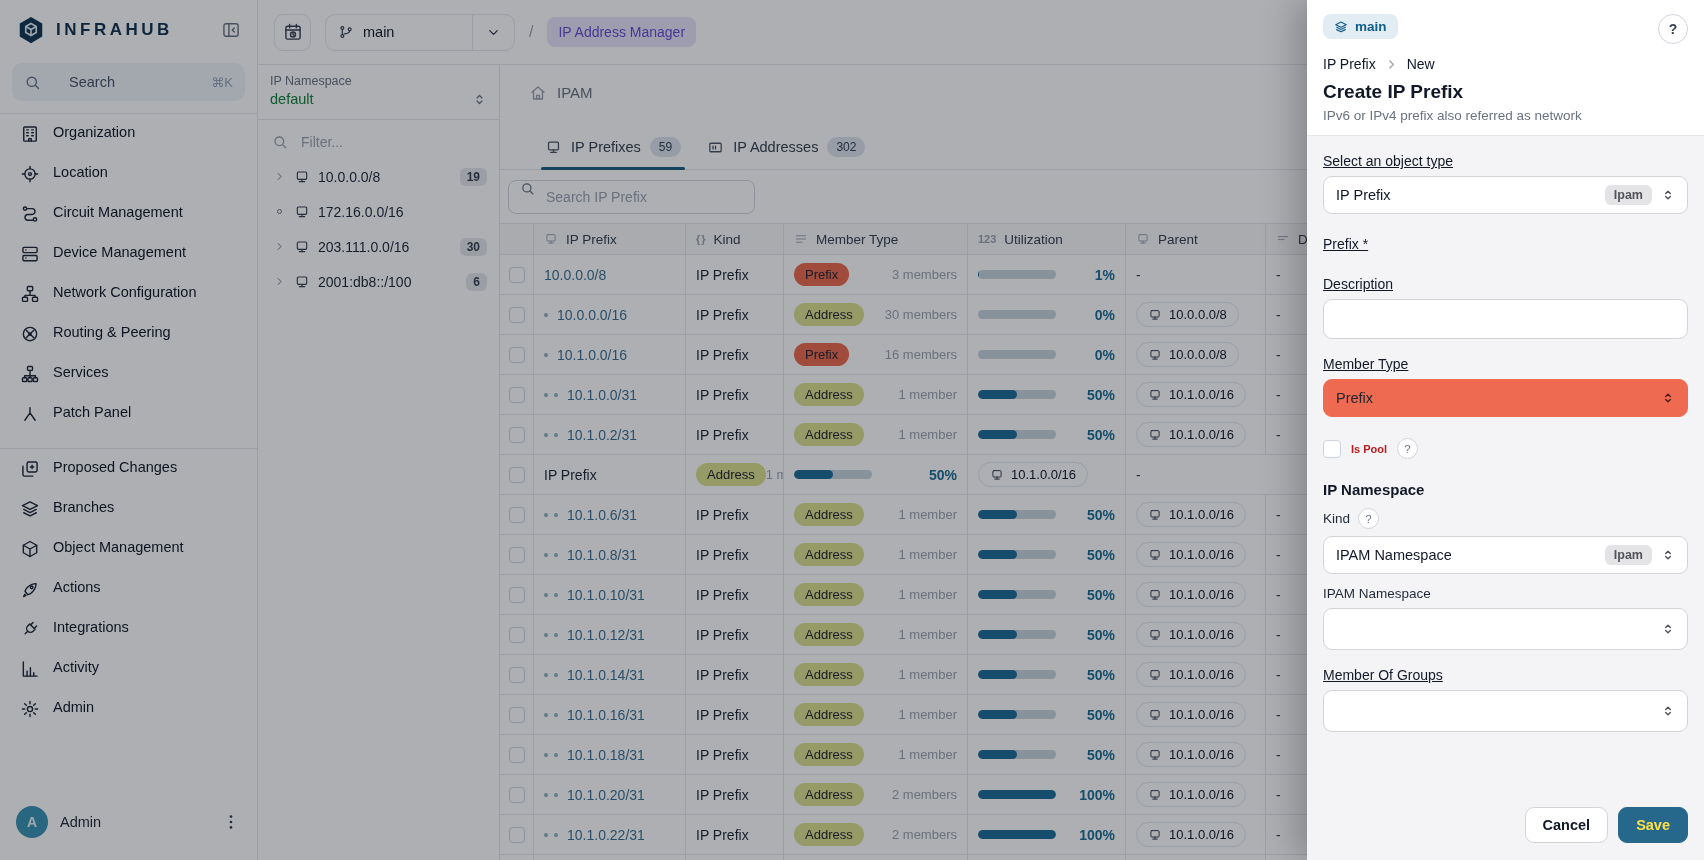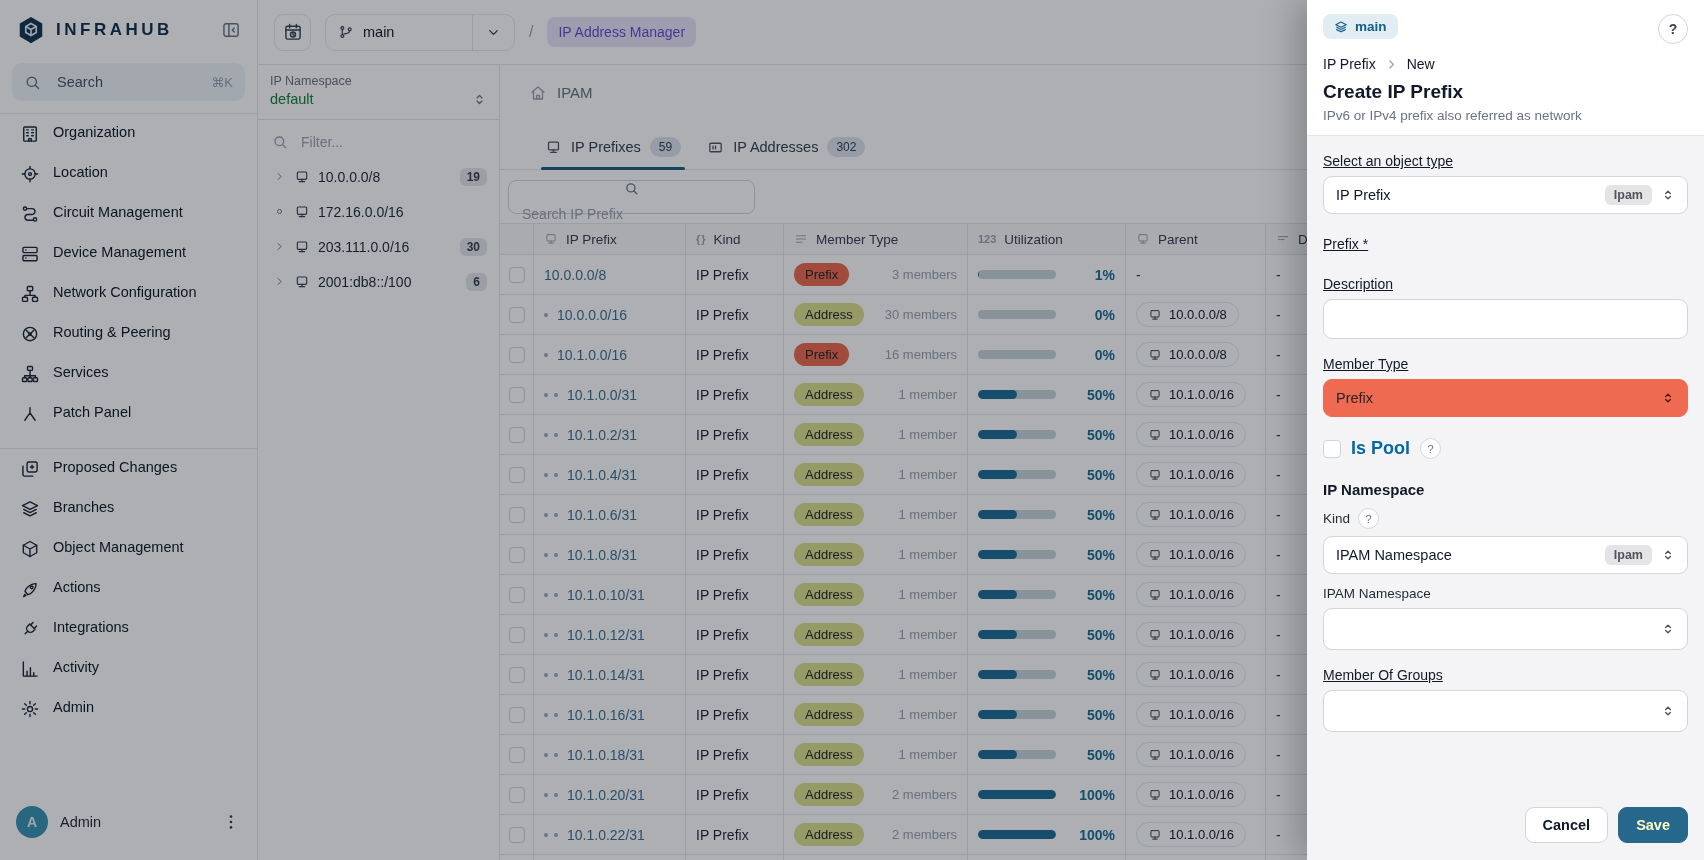--- a/index.html
+++ b/index.html
@@ -6,21 +6,21 @@
   *{box-sizing:border-box;}
   .stage{position:relative;width:1704px;height:860px;overflow:hidden;background:#fff;}
 
   .ic{width:20px;height:20px;flex:none;}
 
   
   .sidebar{position:absolute;left:0;top:0;width:258px;height:860px;background:#fff;border-right:1px solid #e5e7eb;display:flex;flex-direction:column;z-index:10;}
   .logo-row{display:flex;align-items:center;gap:10px;padding:15px 16px 12px 16px;}
   .logo-text{font-size:17px;font-weight:700;letter-spacing:3.5px;color:#12324e;}
   .collapse-btn{margin-left:auto;color:#6b7280;display:flex;cursor:pointer;}
-  .search-box{margin:6px 12px 12px;height:38px;background:#f1f5f9;border-radius:10px;display:flex;align-items:center;gap:16px;padding:0 12px;color:#64748b;cursor:pointer;}
+  .search-box{margin:6px 12px 12px;height:38px;background:#f1f5f9;border-radius:10px;display:flex;align-items:center;gap:28px;padding:0 12px;color:#64748b;cursor:pointer;}
   .search-box .ic{width:17px;height:17px;color:#64748b;}
   .search-label{font-size:14.5px;color:#475569;}
   .kbd{margin-left:auto;font-size:13px;color:#94a3b8;}
   .divider{height:1px;background:#e5e7eb;flex:none;}
   .nav{padding:10px 12px 4px;}
   .nav-item{display:flex;align-items:flex-start;gap:13px;height:40px;padding:0 8px;border-radius:8px;font-size:14.5px;color:#111827;font-weight:500;cursor:pointer;}
   .nav-item .ic{color:#1f2937;}
   .user-row{margin-top:auto;display:flex;align-items:center;gap:12px;padding:14px 16px 22px;}
   .avatar{width:32px;height:32px;border-radius:50%;background:#3b93b4;color:#eaf4f8;display:flex;align-items:center;justify-content:center;font-size:14px;font-weight:600;}
   .user-name{font-size:14.5px;color:#1f2937;font-weight:500;}
@@ -60,21 +60,21 @@
   
   .main{flex:1;min-width:0;display:flex;flex-direction:column;}
   .ipam-row{height:55px;display:flex;align-items:center;gap:10px;padding:0 29px;color:#6b7280;font-size:15px;flex:none;}
   .ipam-row .ic{width:18px;height:18px;color:#9ca3af;}
   .tabs-row{height:50px;display:flex;align-items:flex-end;gap:22px;padding-left:43px;border-bottom:1px solid #e5e7eb;flex:none;}
   .tab{display:flex;align-items:center;gap:9px;padding:0 2px 12px;font-size:14.5px;color:#374151;position:relative;cursor:pointer;}
   .tab .ic{width:17px;height:17px;color:#4b5563;}
   .tab.active::after{content:"";position:absolute;left:-2px;right:-2px;bottom:-1px;height:3px;background:#1d5f7f;border-radius:2px;}
   .tab-count{background:#dde5ed;color:#334155;font-size:12px;font-weight:500;padding:3px 9px;border-radius:999px;}
   .search2-row{padding:10px 0 9px 8px;flex:none;}
-  .search2{width:247px;height:34px;border:1px solid #d1d5db;border-radius:8px;display:flex;align-items:center;gap:9px;padding:0 11px;color:#9ca3af;background:#fff;flex-direction:column;}
+  .search2{width:247px;height:34px;border:1px solid #d1d5db;border-radius:8px;display:flex;gap:9px;padding:0 11px;color:#9ca3af;background:#fff;}
   .search2 .ic{width:15px;height:15px;color:#6b7280;}
   .search2 input{border:none;outline:none;font-size:14px;width:100%;color:#111827;background:transparent;}
   .search2 input::placeholder{color:#9ca3af;}
 
   .table{border-top:1px solid #e5e7eb;flex:1;overflow:hidden;}
   .t-head,.t-row{display:grid;grid-template-columns:34px 152px 98px 184px 158px 140px 1fr;}
   .t-head{height:30px;background:#fafafa;}
   .t-head .cell{font-size:13.5px;color:#374151;font-weight:500;gap:8px;}
   .t-head .cell .ic{width:14px;height:14px;color:#9ca3af;}
   .hdr-glyph{font-size:11px;font-weight:700;color:#9ca3af;letter-spacing:0;}
@@ -123,27 +123,27 @@
   .control input{border:none;outline:none;font-size:14.5px;color:#111827;width:100%;background:transparent;padding:0;}
   .control.area{height:40px;cursor:text;}
   .control.tall{height:42px;}
   .control.orange{background:#ee6a50;border-color:#ee6a50;color:#23272e;font-weight:500;}
   .control.orange .updown{color:#4a1d12;}
   .pill{background:#e4e4e7;color:#52525b;font-size:12.5px;font-weight:600;padding:3px 9px;border-radius:6px;}
   .updown{width:14px;height:14px;color:#52525b;flex:none;}
   .help-sm{width:21px;height:21px;border:1px solid #d1d5db;border-radius:999px;font-size:11.5px;color:#6b7280;display:inline-flex;align-items:center;justify-content:center;background:#fff;cursor:pointer;}
   .ispool{display:flex;align-items:center;gap:10px;margin:4px 0 14px;}
   .cb{appearance:none;-webkit-appearance:none;width:18px;height:18px;border:1px solid #cbd5e1;border-radius:4px;background:#fff;margin:0;cursor:pointer;}
-  .ispool-label{font-size:18px;font-weight:600;color:#0369a1;}
+  .ispool-label{font-size:11px;font-weight:600;color:#b91c1c;}
   .section-title{font-size:15px;font-weight:600;color:#111827;margin:8px 0 10px;}
   .sub-group{margin-bottom:12px;}
   .panel-foot{display:flex;justify-content:flex-end;gap:10px;margin-top:auto;padding-top:14px;}
   .btn{height:36px;padding:0 17px;border-radius:9px;font-size:14.5px;font-weight:600;display:flex;align-items:center;cursor:pointer;border:1px solid transparent;}
   .btn.ghost{background:#fff;border-color:#d4d4d8;color:#111827;}
-  .btn.primary{background:#26688c;border-color:#26688c;color:#fef9c3;}
+  .btn.primary{background:#26688c;border-color:#26688c;color:#fde047;}
 </style>
 </head>
 <body>
 
 <div class="stage">
 
   <aside class="sidebar">
     <div class="logo-row">
       <svg width="30" height="30" viewBox="0 0 24 24">
         <path d="M12 1.5l9 5.25v10.5L12 22.5l-9-5.25V6.75z" fill="#123652"></path>
@@ -653,27 +653,20 @@
                 </div>
     <div class="cell">
                   <span class="dash">-</span>
                 </div>
   </div>
               <div class="t-row">
     <div class="cell c-chk">
                   <input type="checkbox" class="chk" style="">
                 </div>
     <div class="cell">
-                  <span class="dots">
-                    <span class="dot"></span>
-                    <span class="dot"></span>
-                  </span>
-                  <a class="plink">10.1.0.4/31</a>
-                </div>
-    <div class="cell">
                   <span class="kind">IP Prefix</span>
                 </div>
     <div class="cell">
                   <span class="badge green">Address</span>
                   <span class="members">1 member</span>
                 </div>
     <div class="cell">
                   <span class="bar">
                     <span class="bar-fill" style="width:50%"></span>
                   </span>

